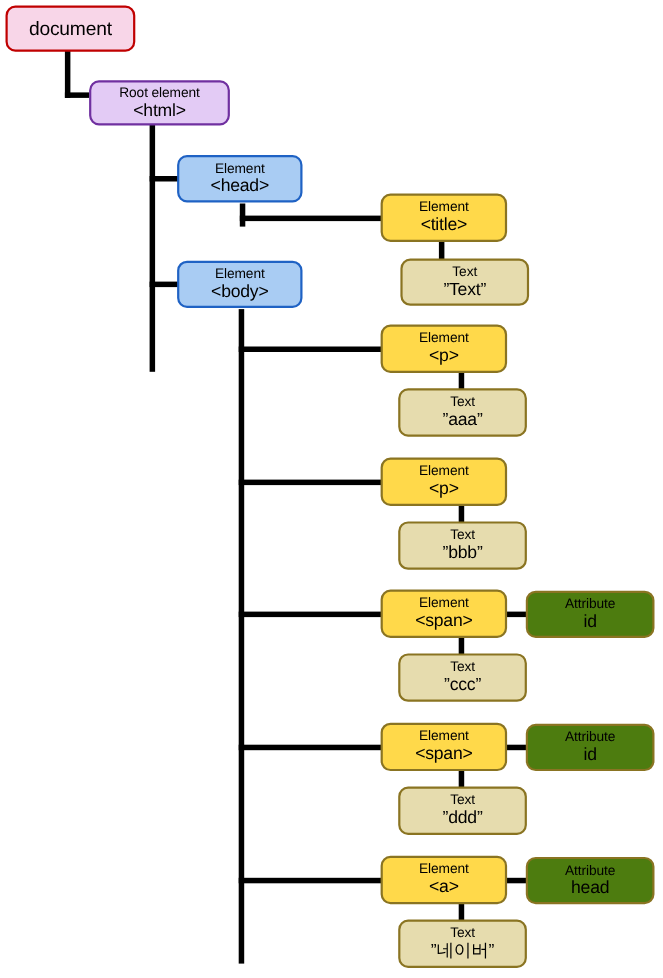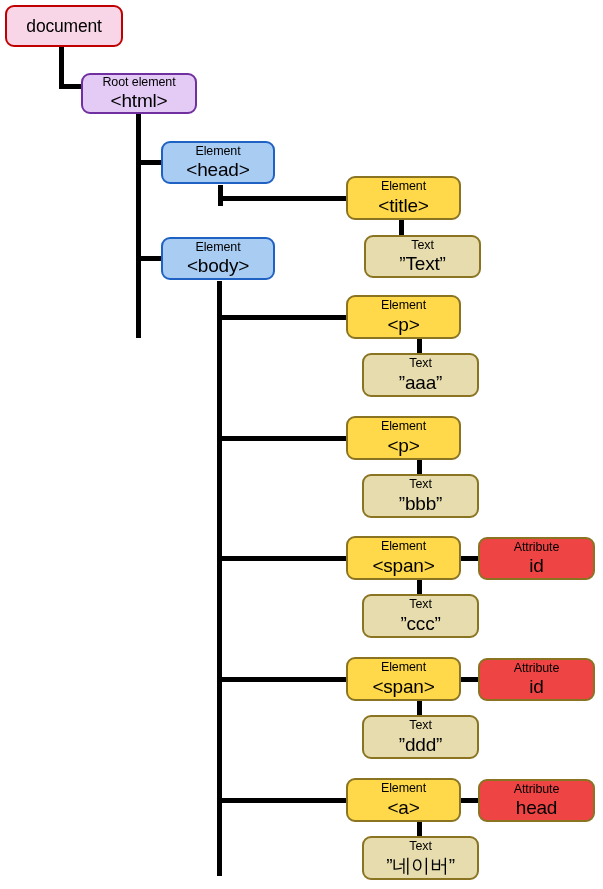--- a/index.html
+++ b/index.html
@@ -43,21 +43,21 @@
     line-height: 1.05;
     overflow: hidden;
   }
   .node .kind {
     font-size: 12.5px;
     letter-spacing: -0.1px;
     display: block;
     margin-bottom: 2px;
   }
   .node .val {
-    font-size: 19px;
+    font-size: 16px;
     display: block;
     letter-spacing: -0.2px;
   }
   .node.single .val {
     font-size: 17.5px;
     margin: 0;
   }
   
   .t-document {
     background: #f8d6e8;
@@ -73,21 +73,21 @@
   }
   .t-element-yellow {
     background: #ffd94a;
     border-color: #8a7422;
   }
   .t-text {
     background: #e6dcae;
     border-color: #8a7422;
   }
   .t-attribute {
-    background: #ef4444;
+    background: #4d7c0f;
     border-color: #8a7422;
   }
 </style>
 </head>
 <body>
 
 <div id="canvas">
 
   <div class="line" style="left:59px; top:44px; width:5px; height:45px;"></div>
   <div class="line" style="left:59px; top:84px; width:22px; height:5px;"></div>
@@ -128,21 +128,21 @@
   <div class="line" style="left:217px; top:798px; width:130px; height:5px;"></div>
 
   <div class="line" style="left:456px; top:798px; width:25px; height:5px;"></div>
 
   <div class="line" style="left:417px; top:821px; width:5px; height:18px;"></div>
 
   <div class="node single t-document" style="left:5px; top:5px; width:118px; height:42px;">
     <span class="val">document</span>
   </div>
 
-  <div class="node t-root" style="left:81px; top:73px; width:116px; height:41px;">
+  <div class="node t-root" style="left:81px; top:73px; width:128px; height:41px;">
     <span class="kind">Root element</span>
     <span class="val">&lt;html&gt;</span>
   </div>
 
   <div class="node t-element-blue" style="left:161px; top:141px; width:114px; height:43px;">
     <span class="kind">Element</span>
     <span class="val">&lt;head&gt;</span>
   </div>
 
   <div class="node t-element-blue" style="left:161px; top:237px; width:114px; height:43px;">

